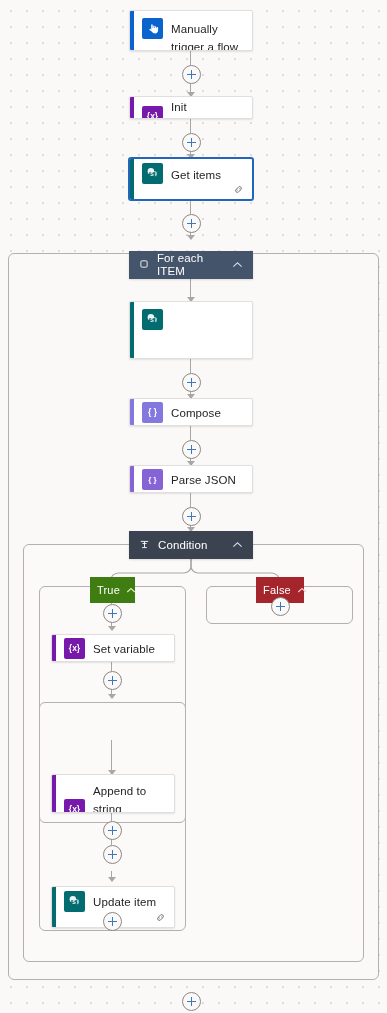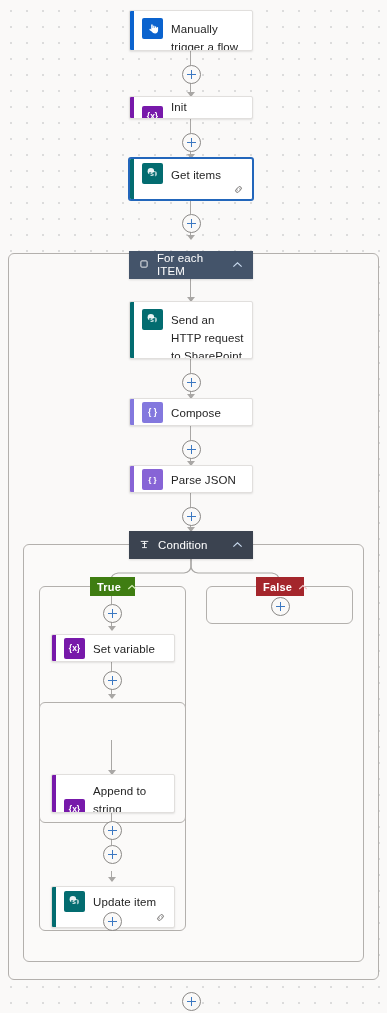--- a/index.html
+++ b/index.html
@@ -76,24 +76,24 @@
     font-size:11.5px;
     letter-spacing:.1px;
     box-shadow:0 1px 2px rgba(0,0,0,.12);
   }
   .nodehdr .lbl{flex:1;line-height:13px;}
   .nodehdr .chev{opacity:.95;}
 
   
   .badge{
     position:absolute;box-sizing:border-box;
-    height:19px;
+    height:26px;
     display:flex;align-items:center;gap:6px;
     padding:0 7px;
-    color:#fff;font-size:11px;font-weight:bold;
+    color:#fff;font-size:11px;font-weight:normal;
     letter-spacing:.2px;
   }
 
   
   .plus{
     position:absolute;width:17px;height:17px;
     border:1px solid #8a8886;border-radius:50%;
     background:#faf9f8;
     display:flex;align-items:center;justify-content:center;
   }
@@ -253,21 +253,20 @@
     <div class="accent" style="background:#036c70;"></div>
     <div class="body">
       <span class="tile" style="background:#036c70;">
         <svg width="13" height="13" viewBox="0 0 16 16">
           <circle cx="6" cy="5.2" r="4" fill="#ffffff" opacity=".92"></circle>
           <circle cx="10.2" cy="8.4" r="3.4" fill="#ffffff" opacity=".6"></circle>
           <rect x="4" y="6" width="7" height="7" rx="1" fill="#036c70"></rect>
           <text x="7.4" y="11.6" font-size="6.5" fill="#ffffff" text-anchor="middle" font-family="Liberation Sans, sans-serif">S</text>
         </svg>
       </span>
-      <span class="title">Send an HTTP request to SharePoint</span>
     </div>
 
   </div>
   <div class="plus" style="left:182px;top:373px;"></div>
 
   <div class="card" style="left:129px;top:398px;width:124px;height:28px;">
     <div class="accent" style="background:#8378de;"></div>
     <div class="body" style="padding:3px 8px 3px 12px;align-items:center;">
       <span class="tile" style="background:#8378de;font-size:8.5px;">{ }</span>
       <span class="title" style="padding-top:0;">Compose</span>

